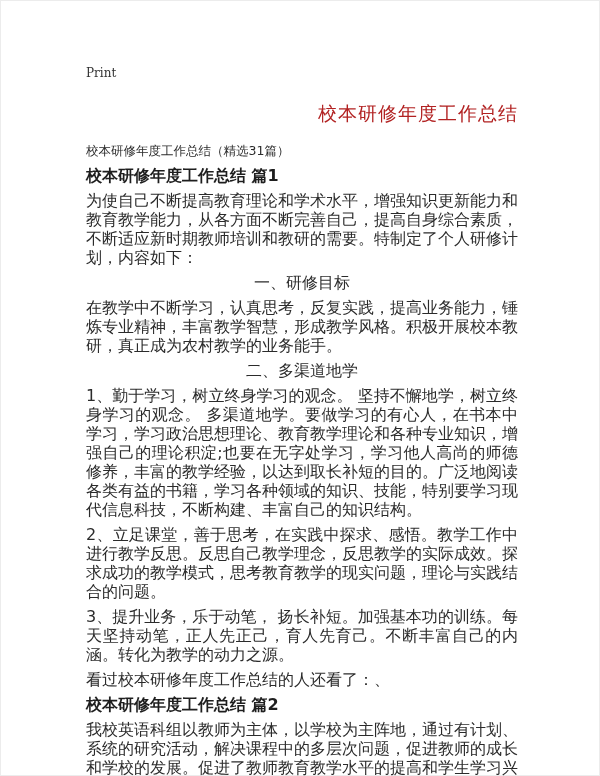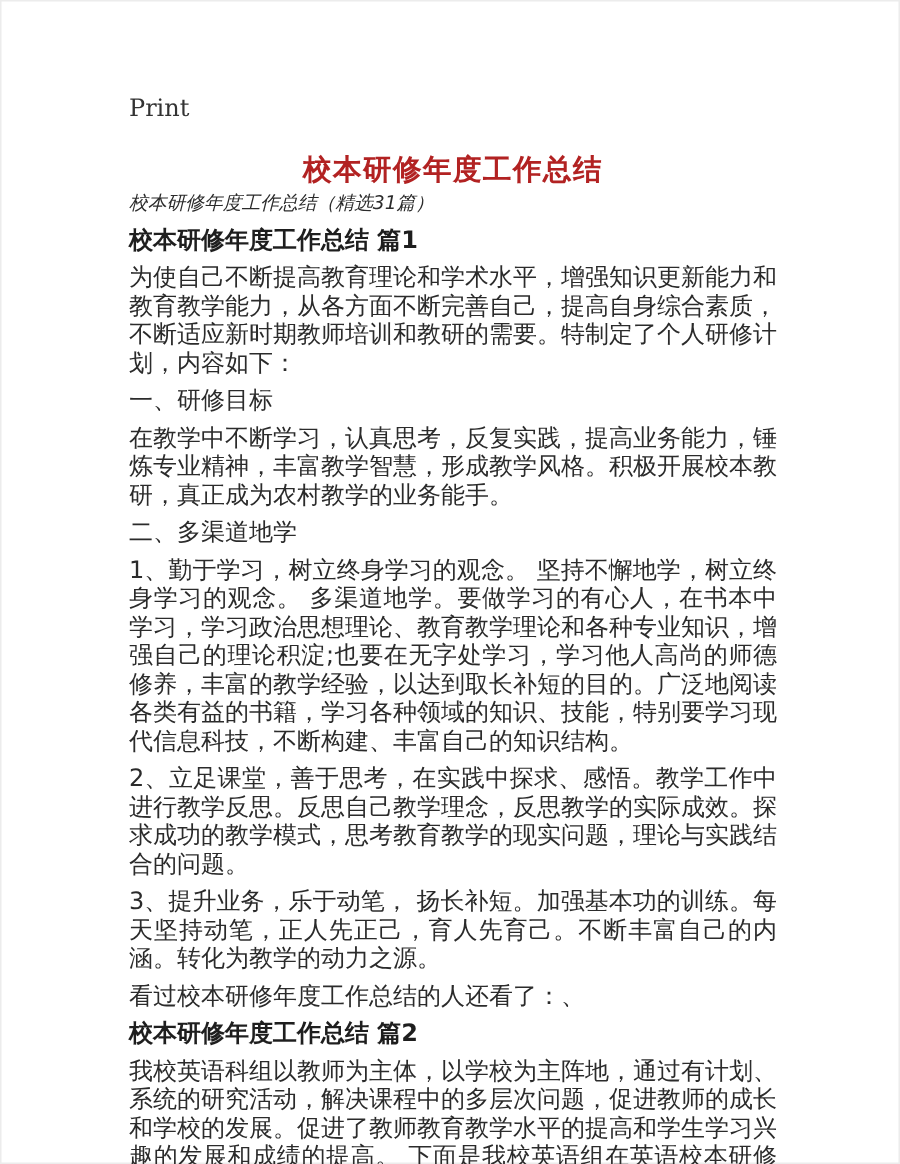--- a/index.html
+++ b/index.html
@@ -13,58 +13,58 @@
     box-shadow: inset 0 0 0 1px #ececec;
   }
   .page {
     width: 600px;
     height: 776px;
     padding: 62px 82px 0 86px;
   }
   .print-link {
     display: inline-block;
     font-family: "DejaVu Serif", "Liberation Serif", serif;
-    font-size: 16px;
+    font-size: 12px;
     line-height: 14px;
     color: #333333;
     text-decoration: none;
     cursor: pointer;
   }
   .doc-title {
     margin-top: 20px;
-    text-align: center;
+    margin-bottom: 16px;
+    text-align: right;
     font-size: 19px;
     line-height: 25px;
-    font-weight: bold;
+    font-weight: normal;
     color: var(--title-color);
     letter-spacing: 1px;
   }
   .doc-subtitle {
     font-size: 12.5px;
     line-height: 17px;
     margin-bottom: 7px;
     color: var(--text-color);
-    font-style: italic;
   }
   .sec-heading {
     font-size: 16px;
     line-height: 19px;
     font-weight: bold;
     color: #1e1e1e;
     margin-bottom: 6px;
   }
   .para, .sub-heading {
     font-size: 16px;
     line-height: 19px;
     margin-bottom: 6px;
     color: var(--text-color);
     text-align: justify;
     text-justify: inter-ideograph;
   }
-  .sub-heading { text-align: left; }
+  .sub-heading { text-align: center; }
 </style>
 </head>
 <body>
 
 <div class="page">
 
   <a class="print-link">Print</a>
 
   <h1 class="doc-title">校本研修年度工作总结</h1>
 

